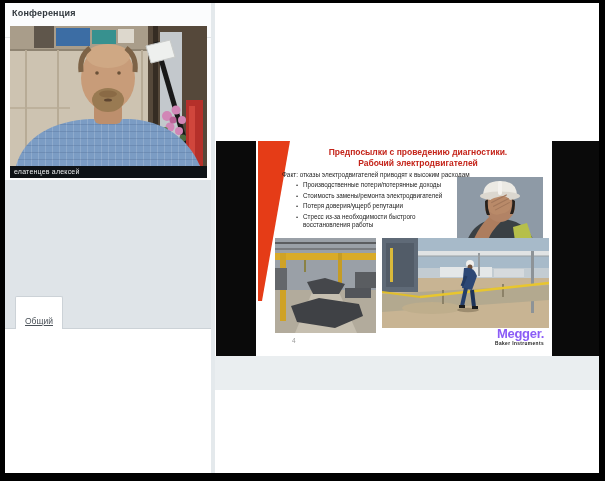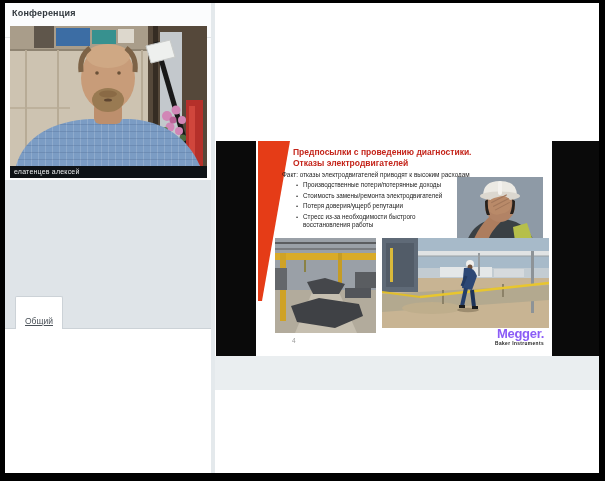--- a/index.html
+++ b/index.html
@@ -29,21 +29,21 @@
   .chat-body { position:absolute; left:0; top:326px; width:100%; height:144px; background:#fff; }
 
   .divider { width:4px; flex:none; background:#e4e9ec; }
 
   
   .right { position:relative; flex:1; background:#fff; }
   .slide { position:absolute; left:1px; top:138px; right:0; height:215px; background:#fff; }
   .bar-left  { position:absolute; left:0;  top:0; width:40px; height:100%; background:#0a0a0a; }
   .bar-right { position:absolute; right:0; top:0; width:47px; height:100%; background:#0a0a0a; }
   .accent { position:absolute; left:40px; top:0; width:36px; height:215px; }
-  .slide-title { position:absolute; right:56px; top:6px; width:250px; text-align:left;
+  .slide-title { position:absolute; right:56px; top:6px; width:250px; text-align:center;
                  font-size:8.5px; font-weight:700; color:#c4241a; line-height:1.3; }
   .intro { position:absolute; left:66px; top:30px; font-size:6.4px; color:#1f1f1f; white-space:nowrap; }
   .bullets { position:absolute; left:80px; top:40px; width:158px; list-style:none; }
   .bullets li { font-size:6.3px; color:#222; line-height:1.35; margin-bottom:2px;
                 padding-left:7px; position:relative; }
   .bullets li::before { content:"•"; position:absolute; left:0; top:0; font-size:6px; color:#333; }
   .photo { position:absolute; display:block; }
   #facepalm { left:241px; top:36px; width:86px; height:64px; }
   #factory  { left:59px;  top:97px; width:101px; height:95px; }
   #worker   { left:166px; top:97px; width:167px; height:90px; }
@@ -130,21 +130,21 @@
     <div class="slide">
       <div class="bar-left"></div>
       <div class="bar-right"></div>
 
       <svg class="accent" viewBox="0 0 36 215" preserveAspectRatio="none" aria-hidden="true">
         <polygon points="2,0 34,0 6,160 2,160" fill="#e53c17"></polygon>
       </svg>
 
       <div class="slide-title">
         <div>Предпосылки с проведению диагностики.</div>
-        <div>Отказы электродвигателей</div>
+        <div>Рабочий электродвигателей</div>
       </div>
 
       <div class="intro">Факт: отказы электродвигателей приводят к высоким расходам</div>
 
       <ul class="bullets">
         <li>Производственные потери/потерянные доходы</li>
         <li>Стоимость замены/ремонта электродвигателей</li>
         <li>Потеря доверия/ущерб репутации</li>
         <li>Стресс из-за необходимости быстрого восстановления работы</li>
       </ul>

